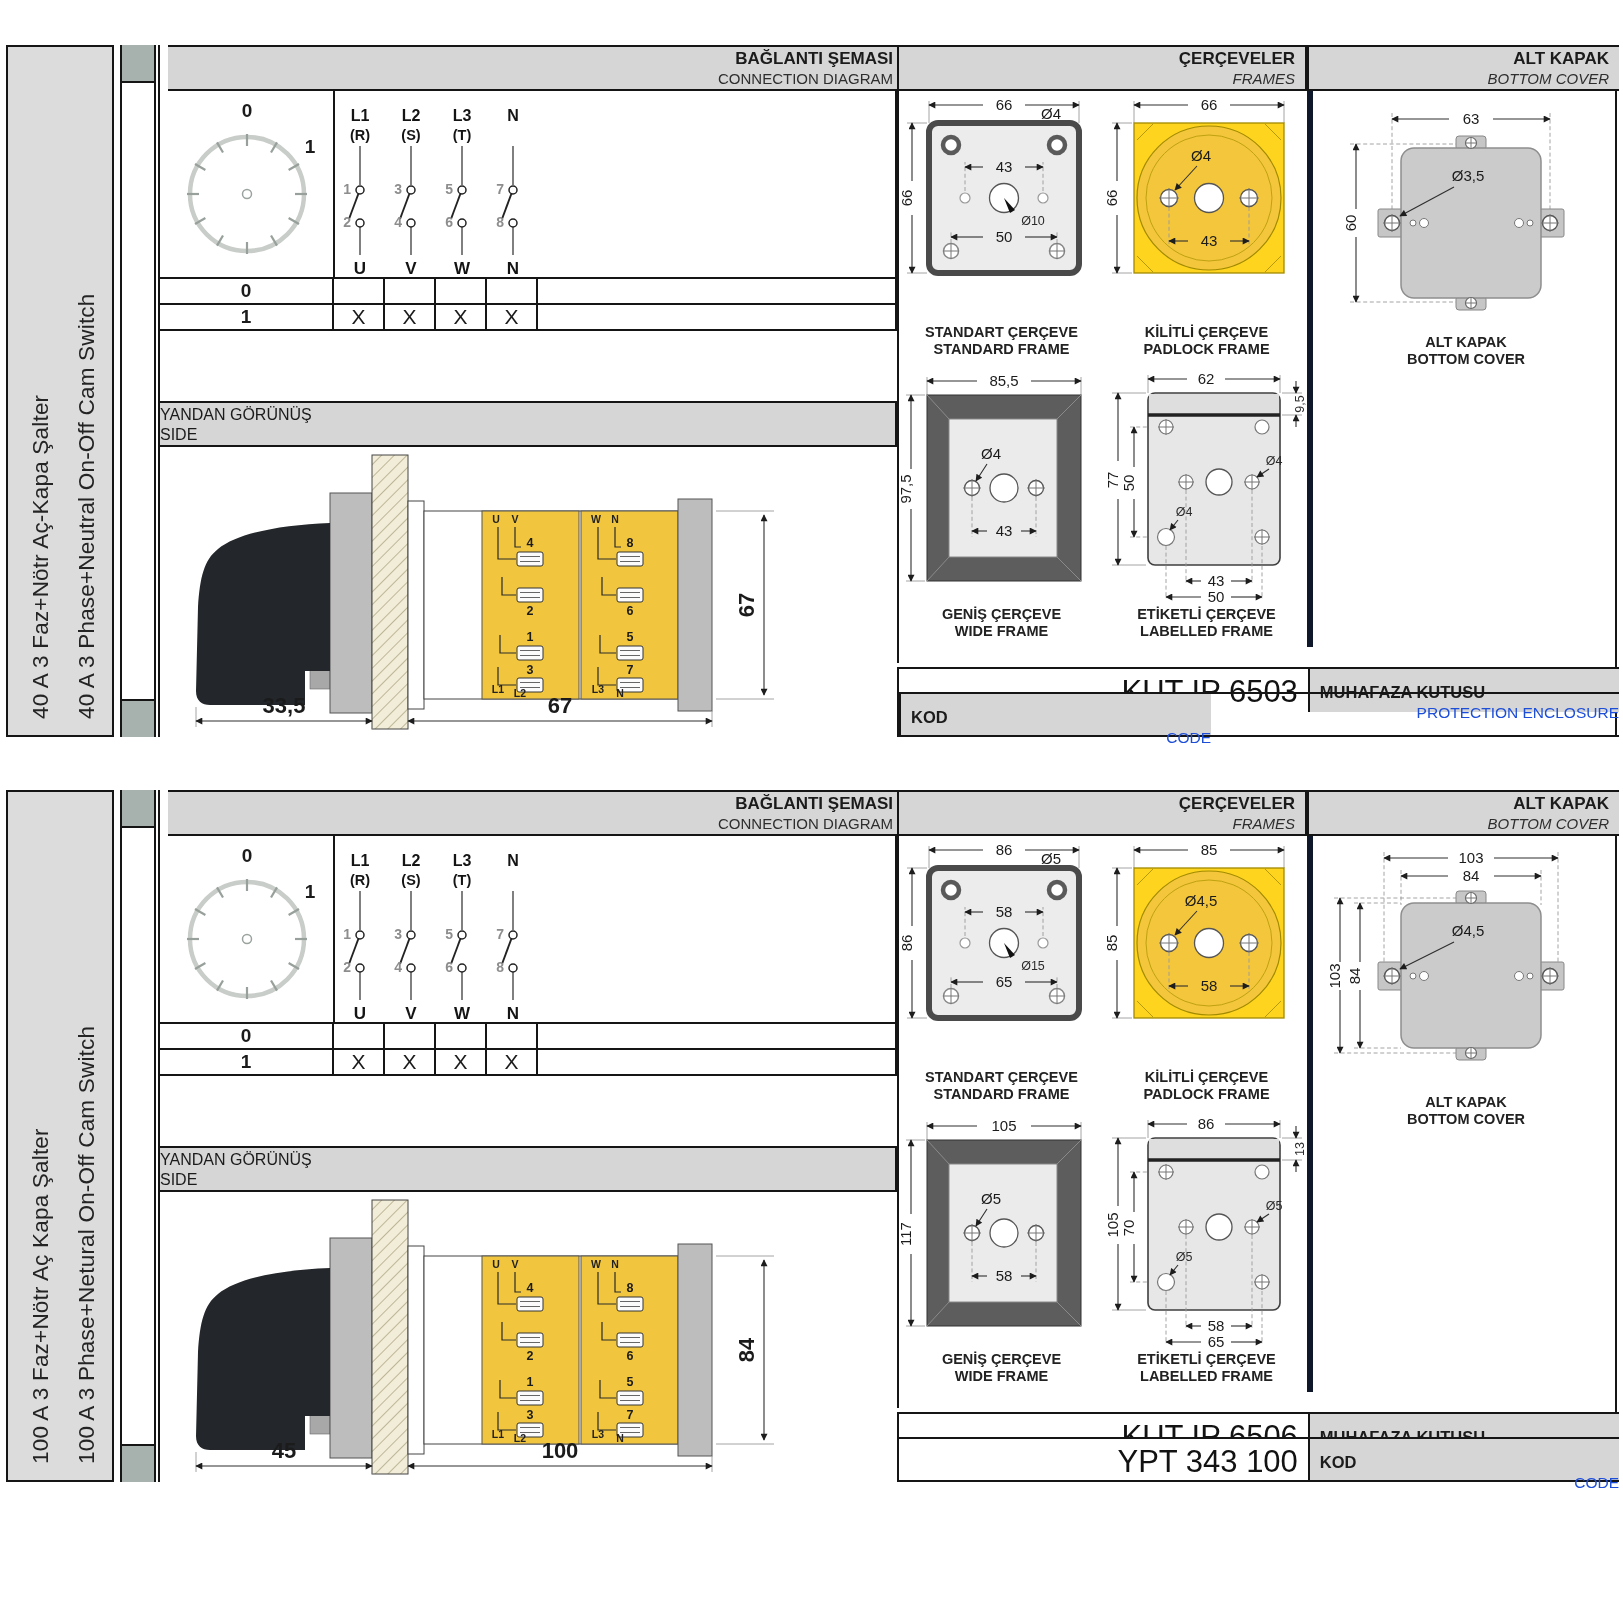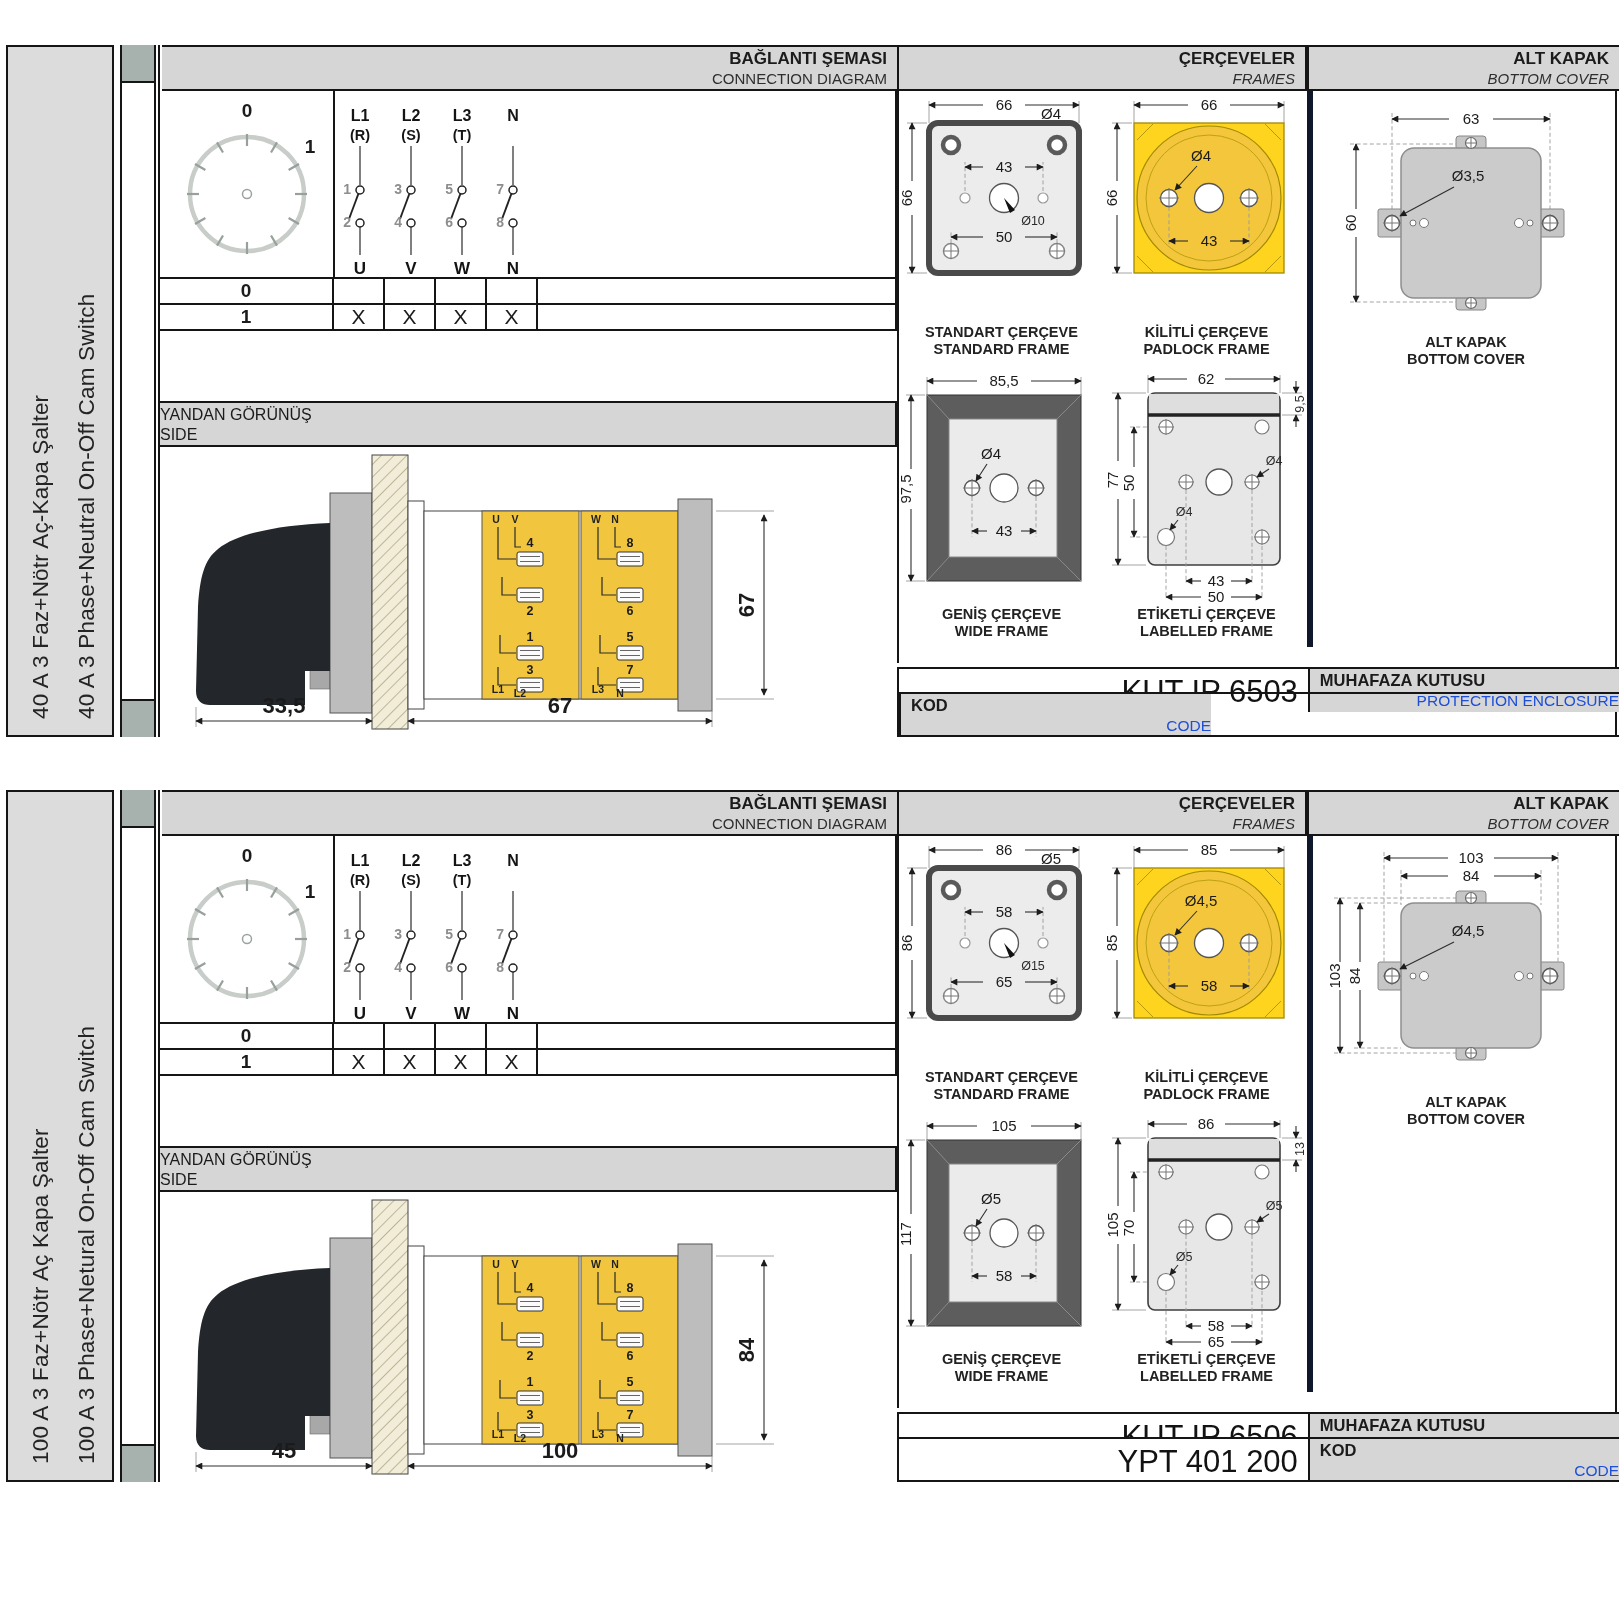--- a/index.html
+++ b/index.html
@@ -26,21 +26,21 @@
   .sq.bot{bottom:0;border-top:2px solid #151515;}
 
   
   .content{position:absolute;left:152px;top:0;width:1459px;height:692px;
     border-left:2px solid #151515;border-right:2px solid #151515;}
   .hdr{position:absolute;top:0;height:46px;background:#d6d6d6;border:2px solid #151515;
     text-align:right;padding:2px 10px 0 0;line-height:1.22;}
   .hdr .l1{font-weight:bold;font-size:17px;}
   .hdr .l2{font-size:15px;color:#2e2e2e;}
   .it{font-style:italic;}
-  .hdr-conn{left:2px;width:737px;border-left:none;padding-left:48px;}
+  .hdr-conn{left:8px;width:737px;border-left:none;padding-left:48px;}
   .hdr-frames{left:737px;width:410px;}
   .hdr-cover{left:1147px;width:312px;border-right:none;}
 
   .diag-box{position:absolute;left:0;top:46px;width:737px;height:188px;
     border-right:2px solid #151515;border-bottom:2px solid #151515;background:#fff;}
   .ptable{position:absolute;left:0;top:234px;width:737px;}
   .prow{display:flex;height:26px;border-right:2px solid #151515;border-bottom:2px solid #151515;}
   .pcell{border-right:2px solid #151515;text-align:center;font-size:19px;font-weight:bold;
     line-height:23px;}
   .pc-label{width:174px;}
@@ -62,21 +62,21 @@
   .col-cover{position:absolute;left:1147px;top:46px;width:312px;height:556px;
     border-left:6px solid #0f172a;text-align:center;}
   .col-cover svg{display:block;margin:12px auto 0 auto;}
 
   .code-row{position:absolute;left:737px;width:722px;height:45px;display:flex;
     border-top:2px solid #151515;border-left:2px solid #151515;}
   .cr1{top:602px;margin-top:20px;} .cr2{top:647px;border-bottom:2px solid #151515;}
   .code-val{width:410px;font-size:31px;color:#121212;text-align:right;padding:5px 10px 0 0;
     background:#fff;}
   .code-lab{width:312px;background:#d6d6d6;border-left:2px solid #151515;
-    text-align:left;padding:1px 0 0 10px;line-height:1.25;}
+    text-align:left;padding:13px 0 0 10px;line-height:1.25;}
   .code-lab .l1{font-weight:bold;font-size:16.5px;}
   .code-lab .l2{font-size:15.5px;color:#1d4ed8;text-align:right;}
 
   
   text{font-family:"Liberation Sans",sans-serif;}
   .sd{font-size:15px;fill:#1b1b1b;text-anchor:middle;}
   .sds{font-size:12.5px;fill:#2b2b2b;text-anchor:middle;}
   .big{font-size:22px;font-weight:bold;fill:#1b1b1b;text-anchor:middle;}
   .dialn{font-size:19px;font-weight:bold;fill:#1b1b1b;text-anchor:middle;}
   .pl{font-size:16px;font-weight:bold;text-anchor:middle;fill:#141414;}
@@ -1024,21 +1024,21 @@
     </div>
 
     <div class="code-row cr1">
       <div class="code-val">KUT IP 6506</div>
       <div class="code-lab">
         <div class="l1">MUHAFAZA KUTUSU</div>
         <div class="l2">PROTECTION ENCLOSURE</div>
       </div>
     </div>
     <div class="code-row cr2">
-      <div class="code-val">YPT 401 200</div>
+      <div class="code-val">YPT 343 100</div>
       <div class="code-lab">
         <div class="l1">KOD</div>
         <div class="l2">CODE</div>
       </div>
     </div>
 
   </div>
 </div>
 </div>
 

